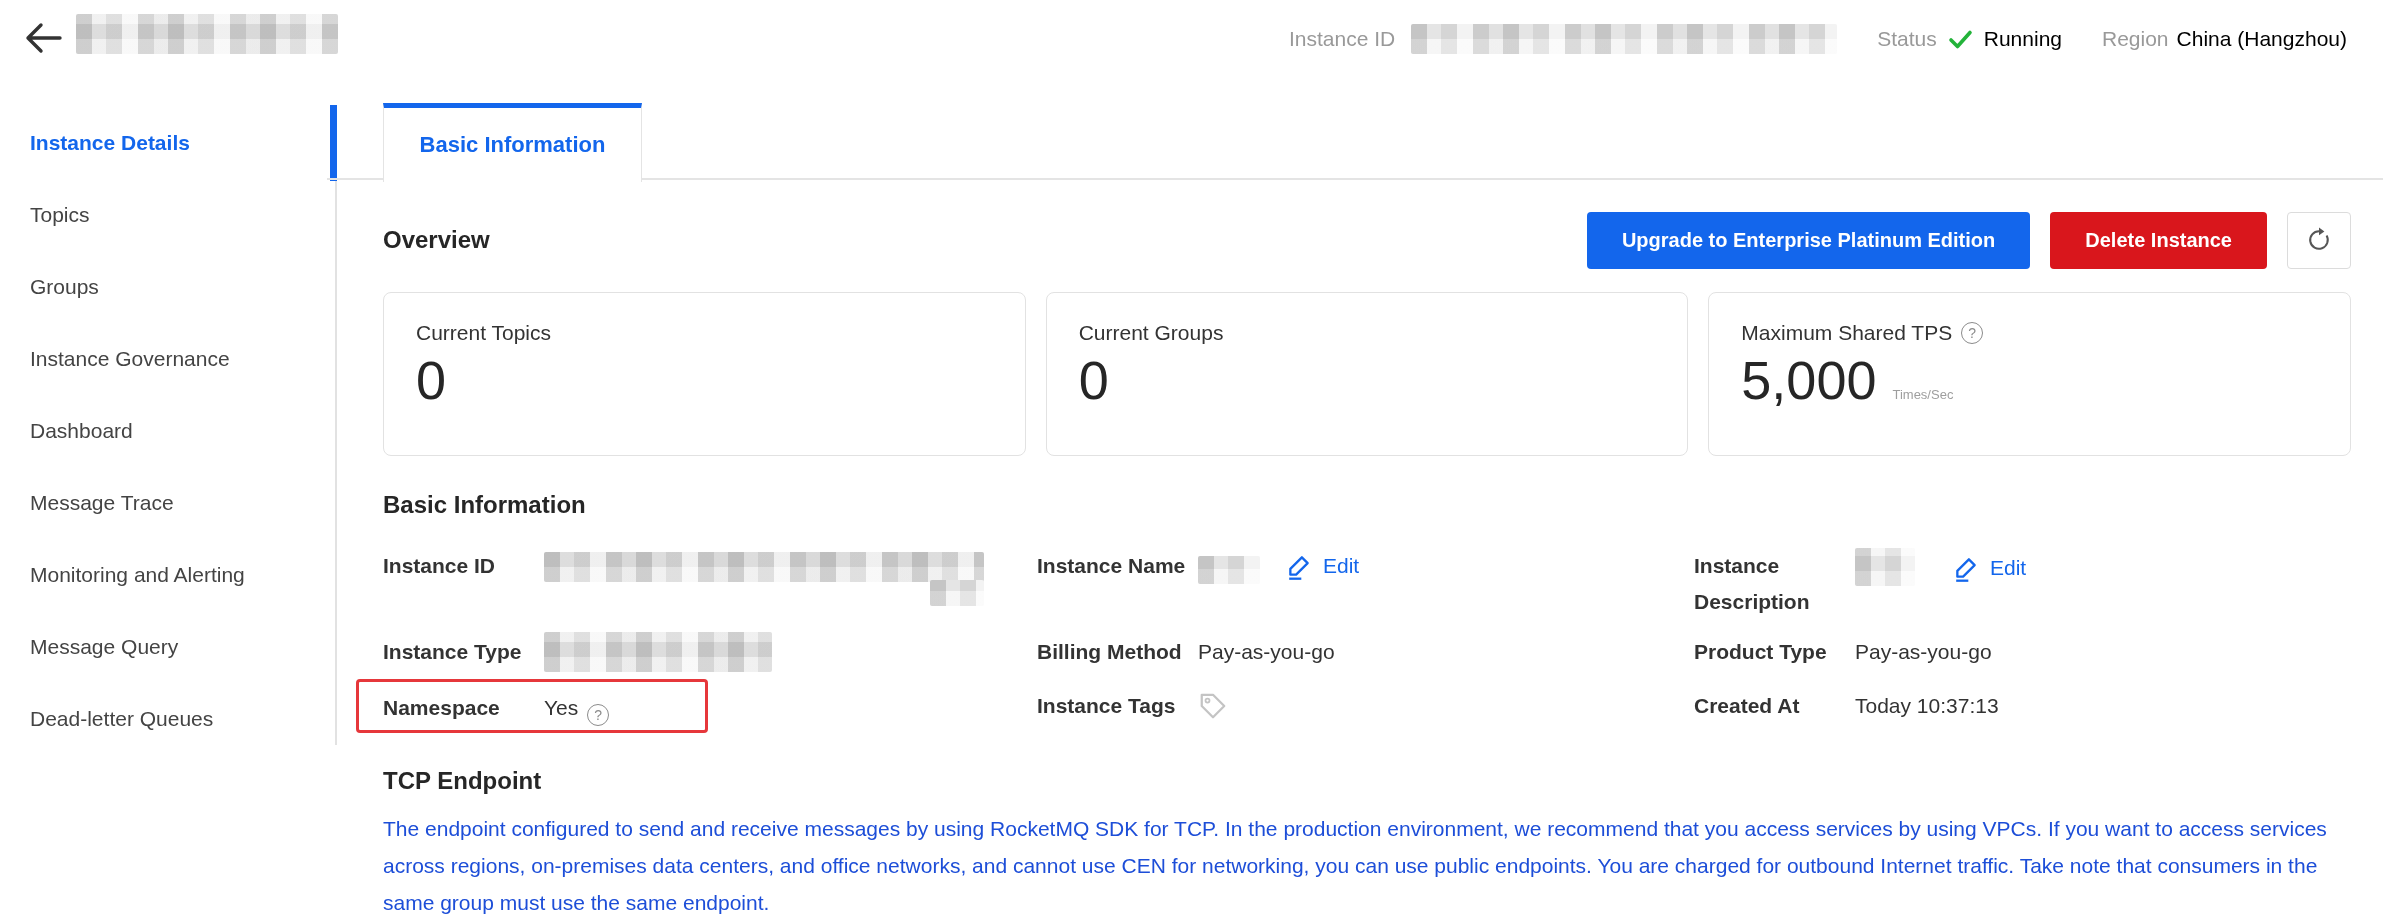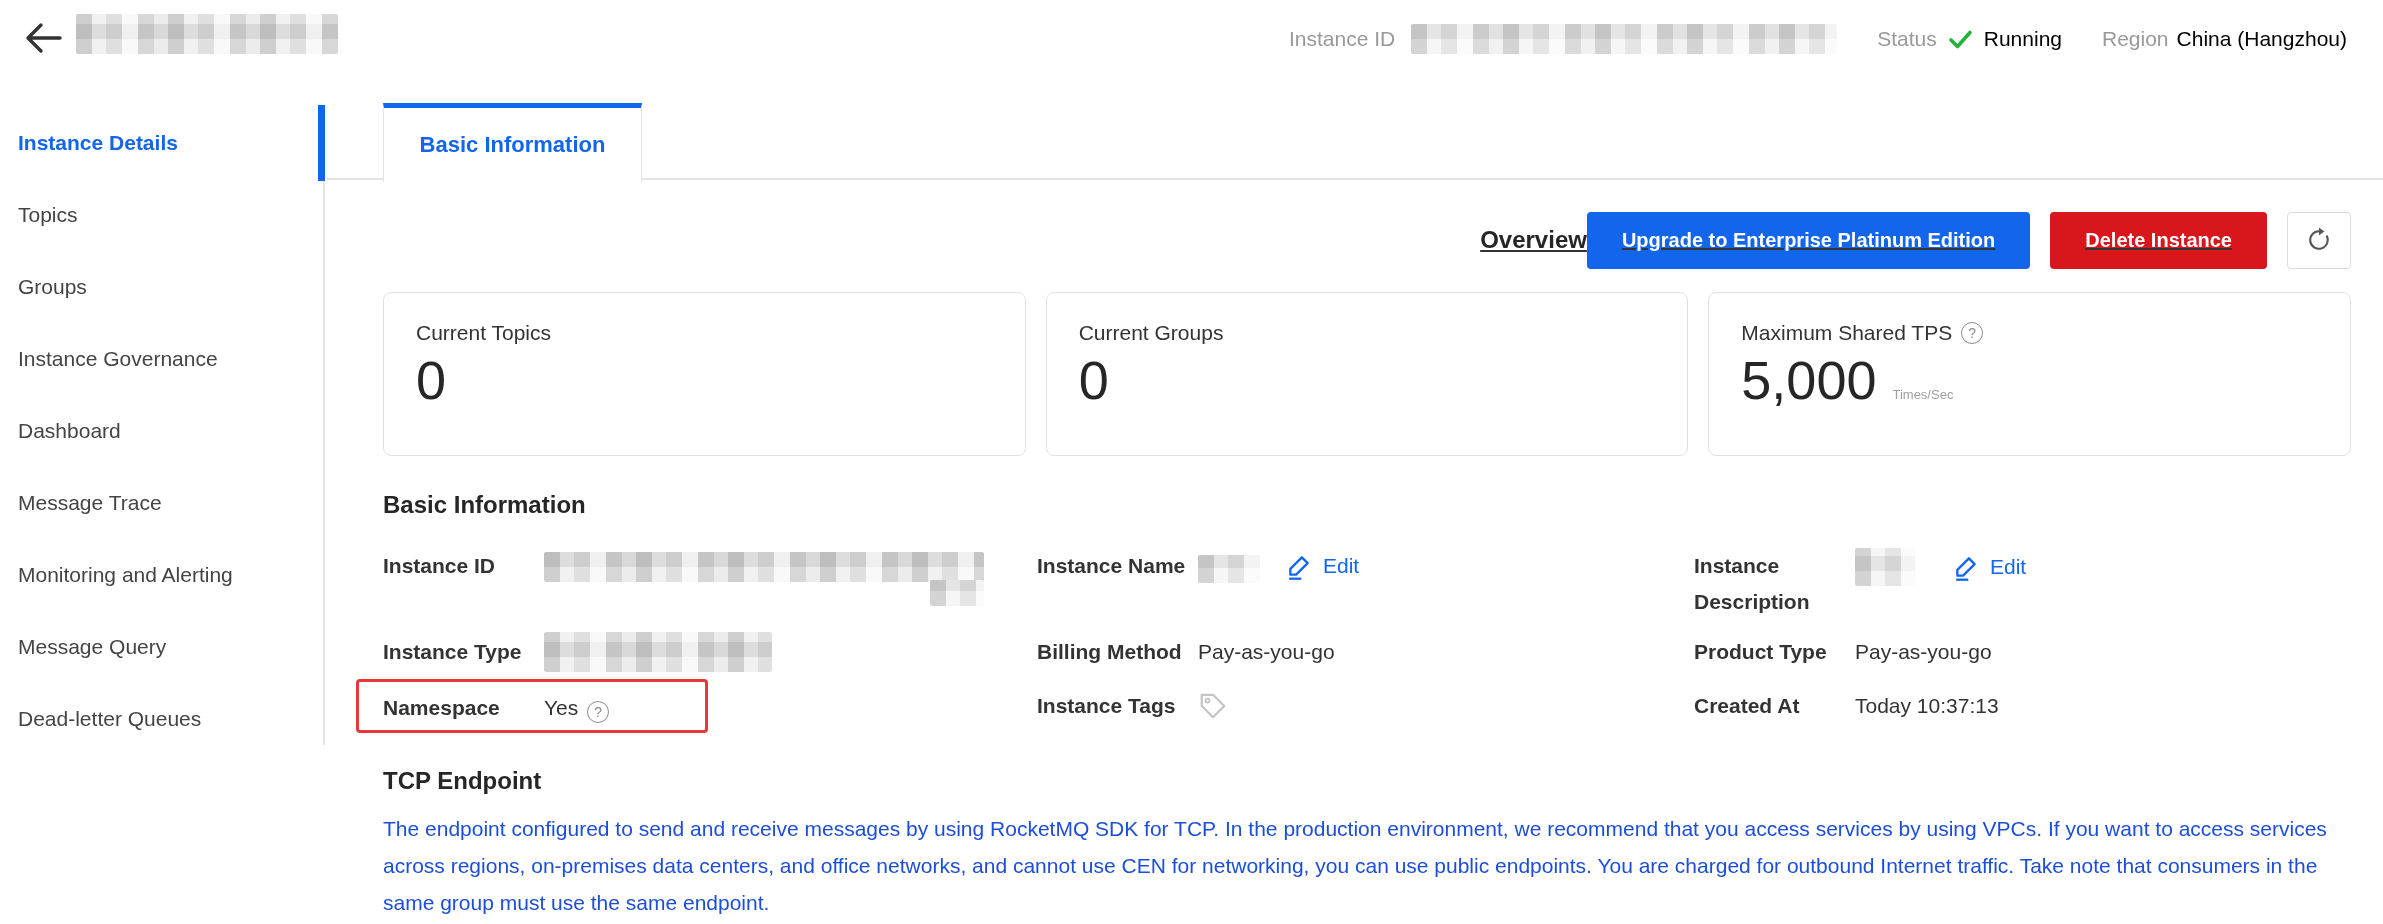--- a/index.html
+++ b/index.html
@@ -20,35 +20,35 @@
   
   .mosaic {
     background-color:#e9e9e9; border-radius:2px;
     background-image:
       repeating-linear-gradient(90deg, rgba(0,0,0,.14) 0 16px, rgba(0,0,0,0) 16px 30px, rgba(0,0,0,.07) 30px 46px, rgba(255,255,255,.55) 46px 62px, rgba(0,0,0,.11) 62px 78px, rgba(0,0,0,.02) 78px 92px),
       repeating-linear-gradient(0deg, rgba(255,255,255,.35) 0 15px, rgba(0,0,0,.05) 15px 30px);
   }
   .mosaic.light { background-color:#f1f1f1; }
 
   
-  .sidebar { position:absolute; left:0; top:107px; width:325px; height:638px; border-right:2px solid #e2e2e2; }
+  .sidebar { position:absolute; left:12px; top:107px; width:325px; height:638px; border-right:2px solid #e2e2e2; }
   .side-item { position:relative; height:72px; display:flex; align-items:center; padding-left:18px; font-size:21px; color:#444; cursor:pointer; }
   .side-item.active { color:#1366ec; font-weight:700; }
   .active-bar { position:absolute; right:-2px; top:-2px; width:7px; height:76px; background:#1366ec; }
 
   
   .main { position:absolute; left:327px; top:103px; right:0; bottom:0; }
   .tabbar { position:relative; height:77px; border-bottom:2px solid #e4e4e4; }
   .tab { position:absolute; left:56px; top:0; width:259px; height:79px; background:#fff; z-index:2;
          border:1.5px solid #e4e4e4; border-bottom:none; border-top:5px solid #1366ec;
          display:flex; align-items:center; justify-content:center;
          color:#1366ec; font-size:22px; font-weight:700; cursor:pointer; }
   .content { padding:0 32px 0 56px; }
 
-  .overview-row { margin-top:30px; height:60px; display:flex; align-items:center; justify-content:flex-end;text-decoration:underline; }
+  .overview-row { margin-top:30px; height:60px; display:flex; align-items:center; justify-content:space-between; }
   h2.sec { font-size:24px; font-weight:700; color:#262626; }
   .btn-group { display:flex; align-items:center; gap:20px; }
   .btn { height:57px; padding:0 35px; border:none; border-radius:4px; font-family:inherit;
          font-size:20px; font-weight:700; color:#fff; cursor:pointer; white-space:nowrap; }
   .btn-primary { background:#1366ec; }
   .btn-danger  { background:#d9161c; }
   .btn-refresh { width:64px; height:57px; background:#fff; border:1.5px solid #dcdcdc; border-radius:4px;
                  display:flex; align-items:center; justify-content:center; cursor:pointer; }
 
   .cards { margin-top:22px; display:grid; grid-template-columns:1fr 1fr 1fr; gap:20px; }
@@ -62,21 +62,21 @@
                  border:1.5px solid #8c8c8c; border-radius:50%; font-size:14px; color:#8c8c8c;
                  margin-left:9px; flex-shrink:0; cursor:pointer; }
 
   h2.basic { margin-top:34px; line-height:30px; }
   .fields { margin-top:28px; display:grid; grid-template-columns:654px 657px 1fr; }
   .frow { display:flex; align-items:flex-start; line-height:36px; font-size:21px; }
   .frow.r1 { min-height:72px; margin-bottom:14px; }
   .frow.r2 { min-height:36px; margin-bottom:18px; }
   .frow.r3 { min-height:36px; position:relative; }
   .flabel { width:161px; flex-shrink:0; font-weight:700; color:#333; }
-  .fval { color:#333; display:flex; align-items:center; }
+  .fval { color:#333; display:flex; align-items:flex-end; }
   .idval { position:relative; }
   .idval .main-blur { width:440px; height:30px; margin-top:4px; }
   .idval .tail-blur { position:absolute; left:386px; top:32px; width:54px; height:26px; }
   .type-blur { width:228px; height:40px; margin-top:-2px; }
   .name-blur { width:62px; height:28px; margin-top:5px; }
   .desc-blur { width:60px; height:38px; }
   .edit-link { display:flex; align-items:center; color:#1366ec; cursor:pointer; margin-left:24px; }
   .edit-link.far { margin-left:36px; }
   .edit-link svg { margin-right:9px; }
   .annotation-box { position:absolute; left:-27px; top:-11px; width:352px; height:54px;

